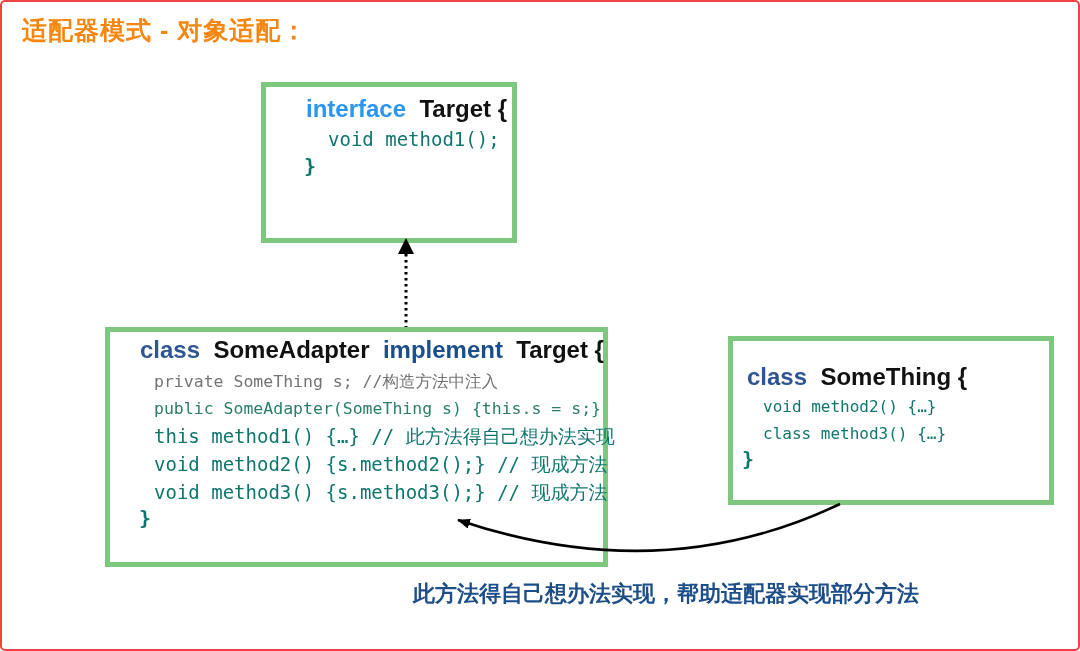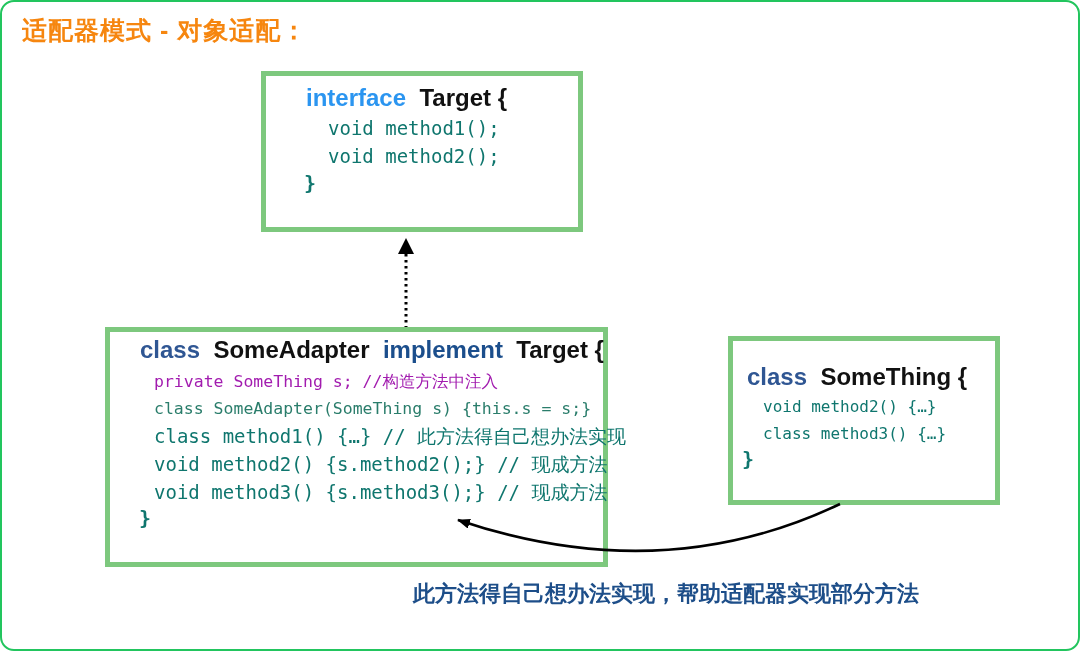--- a/index.html
+++ b/index.html
@@ -1,58 +1,58 @@
 <!DOCTYPE html>
 <html><head>
 <meta charset="utf-8">
 <style>
   html, body { margin: 0; padding: 0; background: #ffffff; }
   body { font-family: "Liberation Sans", sans-serif; }
   .canvas {
     position: relative;
     width: 1080px; height: 651px;
     background: #ffffff;
-    border: 2px solid #22c55e;
-    border-radius: 14px;
+    border: 2px solid #ef4444;
+    border-radius: 5px;
     box-sizing: border-box;
     overflow: hidden;
   }
   .page-title {
     position: absolute; left: 20px; top: 12px;
     font-size: 25px; font-weight: bold; color: #F6860F;
     letter-spacing: 1px;
   }
   .code-box {
     position: absolute;
     border: 5px solid #7DC87E;
     background: #ffffff;
     box-sizing: border-box;
   }
-  .box-target   { left: 259px; top: 69px;  width: 322px; height: 161px; }
+  .box-target   { left: 259px; top: 80px;  width: 256px; height: 161px; }
   .box-adapter  { left: 103px; top: 325px; width: 503px; height: 240px; padding-left: 20px; }
-  .box-something{ left: 726px; top: 334px; width: 272px; height: 169px; }
+  .box-something{ left: 726px; top: 334px; width: 326px; height: 169px; }
 
   .hdr { font-weight: bold; font-size: 24px; color: #111111; white-space: nowrap; }
   .hdr span + span { margin-left: 0.28em; }
   .kw-interface { color: #2B95F0; }
   .kw-class     { color: #2F5693; }
   .kw-implement { color: #1B4E8C; }
 
   .code { font-family: "DejaVu Sans Mono", monospace; color: #0f766e; white-space: pre; }
   .brace { font-weight: 600; }
 
   
   .box-target .hdr  { margin: 8px 0 2px 40px; }
   .box-target .code { font-size: 19px; line-height: 28px; margin-left: 62px; }
   .box-target .brace{ font-size: 20px; line-height: 26px; margin-left: 38px; }
 
   
   .box-adapter .hdr { margin: 4px 0 4px 10px; }
   .box-adapter .code { margin-left: 24px; }
-  .line-private { font-size: 16.5px; line-height: 27px; color: #a21caf; }
+  .line-private { font-size: 16.5px; line-height: 27px; color: #737373; }
   .line-public  { font-size: 16.5px; line-height: 27px; color: #2A7D6B; }
   .line-void    { font-size: 19px;   line-height: 28px; }
   .box-adapter .brace { font-size: 20px; line-height: 24px; margin-left: 9px; }
 
   
   .box-something .hdr  { margin: 22px 0 2px 14px; }
   .box-something .code { font-size: 16px; line-height: 27px; margin-left: 30px; }
   .box-something .brace{ font-size: 20px; line-height: 25px; margin-left: 9px; }
 
   .arrow-svg { position: absolute; overflow: visible; }
@@ -68,39 +68,38 @@
 <div class="canvas">
 
   <div class="page-title">适配器模式 - 对象适配：</div>
 
   <div class="code-box box-target">
     <div class="hdr">
       <span class="kw-interface">interface</span>
       <span>Target {</span>
     </div>
     <div class="code">void method1();</div>
-    <div class="code">void method2();</div>
     <div class="code brace">}</div>
   </div>
 
   <svg class="arrow-svg" style="left:392px; top:236px;" width="24" height="92">
     <polygon points="12,0 4,16 20,16" fill="#000000"></polygon>
     <line x1="12" y1="16" x2="12" y2="90" stroke="#000000" stroke-width="3" stroke-dasharray="2.5,3.5"></line>
   </svg>
 
   <div class="code-box box-adapter">
     <div class="hdr">
       <span class="kw-class">class</span>
       <span>SomeAdapter</span>
       <span class="kw-implement">implement</span>
       <span>Target {</span>
     </div>
     <div class="code line-private">private SomeThing s; //构造方法中注入</div>
-    <div class="code line-public">class SomeAdapter(SomeThing s) {this.s = s;}</div>
-    <div class="code line-void">class method1() {…} // 此方法得自己想办法实现</div>
+    <div class="code line-public">public SomeAdapter(SomeThing s) {this.s = s;}</div>
+    <div class="code line-void">this method1() {…} // 此方法得自己想办法实现</div>
     <div class="code line-void">void method2() {s.method2();} // 现成方法</div>
     <div class="code line-void">void method3() {s.method3();} // 现成方法</div>
     <div class="code brace">}</div>
   </div>
 
   <div class="code-box box-something">
     <div class="hdr">
       <span class="kw-class">class</span>
       <span>SomeThing {</span>
     </div>

